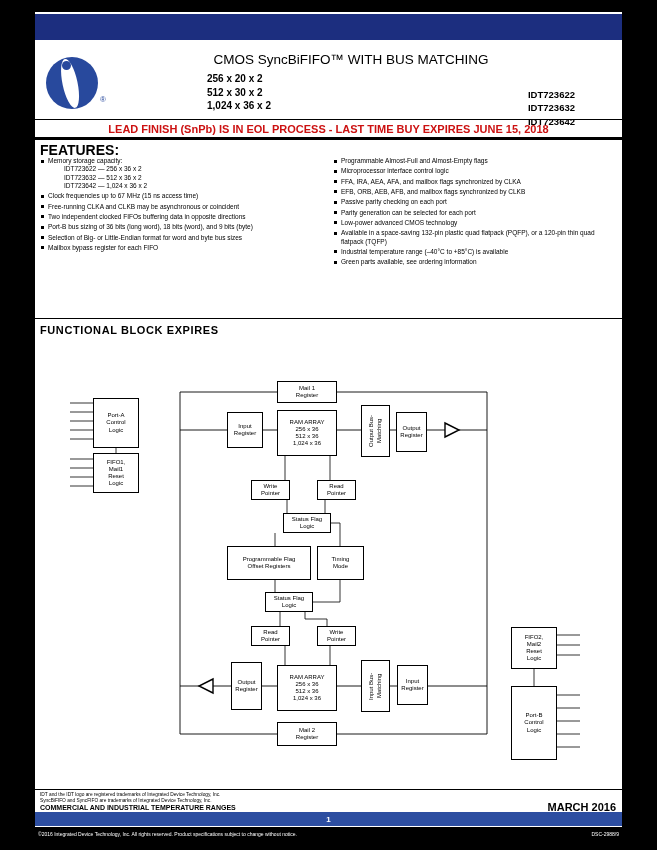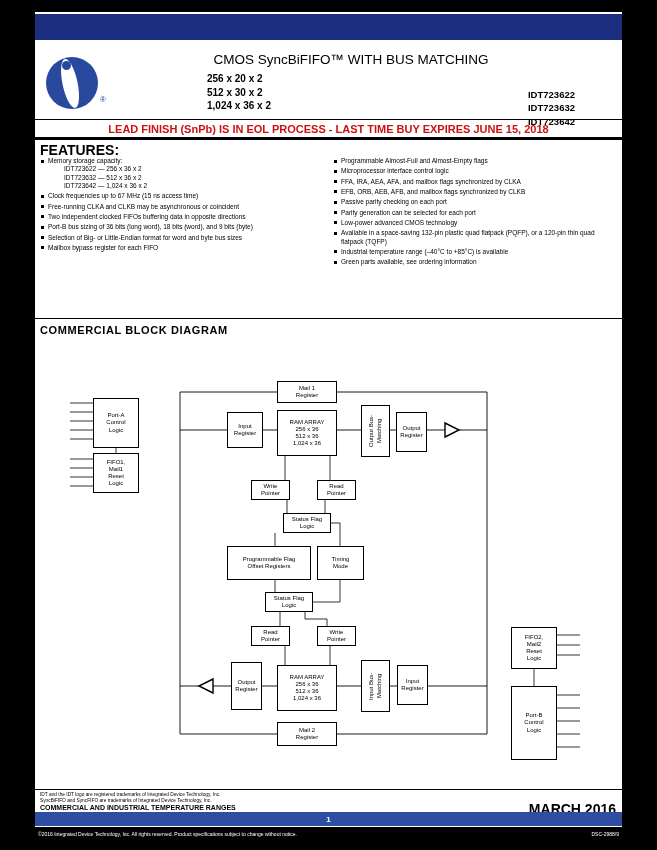--- a/index.html
+++ b/index.html
@@ -66,21 +66,21 @@
   .b-outreg2{left:196px;top:317px;width:31px;height:48px;}
   .b-ram2{left:242px;top:320px;width:60px;height:46px;}
   .b-ibm{left:326px;top:315px;width:29px;height:52px;}
   .b-inreg2{left:362px;top:320px;width:31px;height:40px;}
   .b-mail2{left:242px;top:377px;width:60px;height:24px;}
   .b-fifo2{left:476px;top:282px;width:46px;height:42px;}
   .b-portb{left:476px;top:341px;width:46px;height:74px;}
 
   .tm-note{position:absolute;left:5px;top:780px;width:420px;font-size:4.8px;line-height:1.2;white-space:pre-line;}
   .temp-range{position:absolute;left:5px;top:792px;font-size:7px;font-weight:bold;}
-  .date{position:absolute;right:6px;top:789px;font-size:14px;font-weight:bold;}
+  .date{position:absolute;right:6px;top:789px;font-size:11px;font-weight:bold;}
   .pagebar{position:absolute;left:0;right:0;top:800px;height:14px;background:#2d4ea1;display:flex;align-items:center;justify-content:center;}
   .pagenum{color:#fff;font-size:8px;font-weight:bold;}
 
   .bottom-copy{position:absolute;left:38px;top:831px;color:#fff;font-size:5px;}
   .bottom-doc{position:absolute;right:38px;top:831px;color:#fff;font-size:5px;}
 </style>
 </head>
 <body>
 
 <div class="page">
@@ -144,21 +144,21 @@
       <li>Passive parity checking on each port</li>
       <li>Parity generation can be selected for each port</li>
       <li>Low-power advanced CMOS technology</li>
       <li>Available in a space-saving 132-pin plastic quad flatpack (PQFP), or a 120-pin thin quad flatpack (TQFP)</li>
       <li>Industrial temperature range (–40°C to +85°C) is available</li>
       <li>Green parts available, see ordering information</li>
     </ul>
   </div>
 
   <div class="rule r3"></div>
-  <div class="diagram-heading">COMMERCIAL BLOCK DIAGRAM</div>
+  <div class="diagram-heading">FUNCTIONAL BLOCK EXPIRES</div>
 
   <div class="diagram">
     <svg class="wires" width="587" height="441" viewBox="0 0 587 441">
       <path d="M145 47 V389 M145 47 H242 M145 85 H192 M228 85 H242 M302 85 H326 M355 85 H361 M392 85 H410 M424 85 H452 M452 47 V389 M302 47 H452 M145 389 H242 M302 389 H452 M452 341 H393 M355 341 H362 M302 341 H326 M227 341 H242 M196 341 H178 M164 341 H145" stroke="#000" stroke-width="0.9" fill="none"></path>
       <path d="M250 135 V111 M295 135 V111 M252 155 V168 M290 155 V168 M240 188 V201 M240 235 V247 M296 178 H305 V201 M278 257 H305 V235 M245 267 V281 M270 267 V274 H292 V281 M250 301 V320 M295 301 V320 M81 103 V108 M499 324 V341" stroke="#000" stroke-width="0.8" fill="none"></path>
       <path d="M35 58 H58 M35 67 H58 M35 76 H58 M35 85 H58 M35 94 H58 M35 114 H58 M35 123 H58 M35 132 H58 M35 141 H58 M522 290 H545 M522 300 H545 M522 310 H545 M522 350 H545 M522 363 H545 M522 376 H545 M522 389 H545 M522 402 H545" stroke="#000" stroke-width="0.8" fill="none"></path>
       <polygon points="410,78 410,92 424,85" fill="#fff" stroke="#000" stroke-width="1.4"></polygon>
       <polygon points="178,334 178,348 164,341" fill="#fff" stroke="#000" stroke-width="1.4"></polygon>
     </svg>
 

